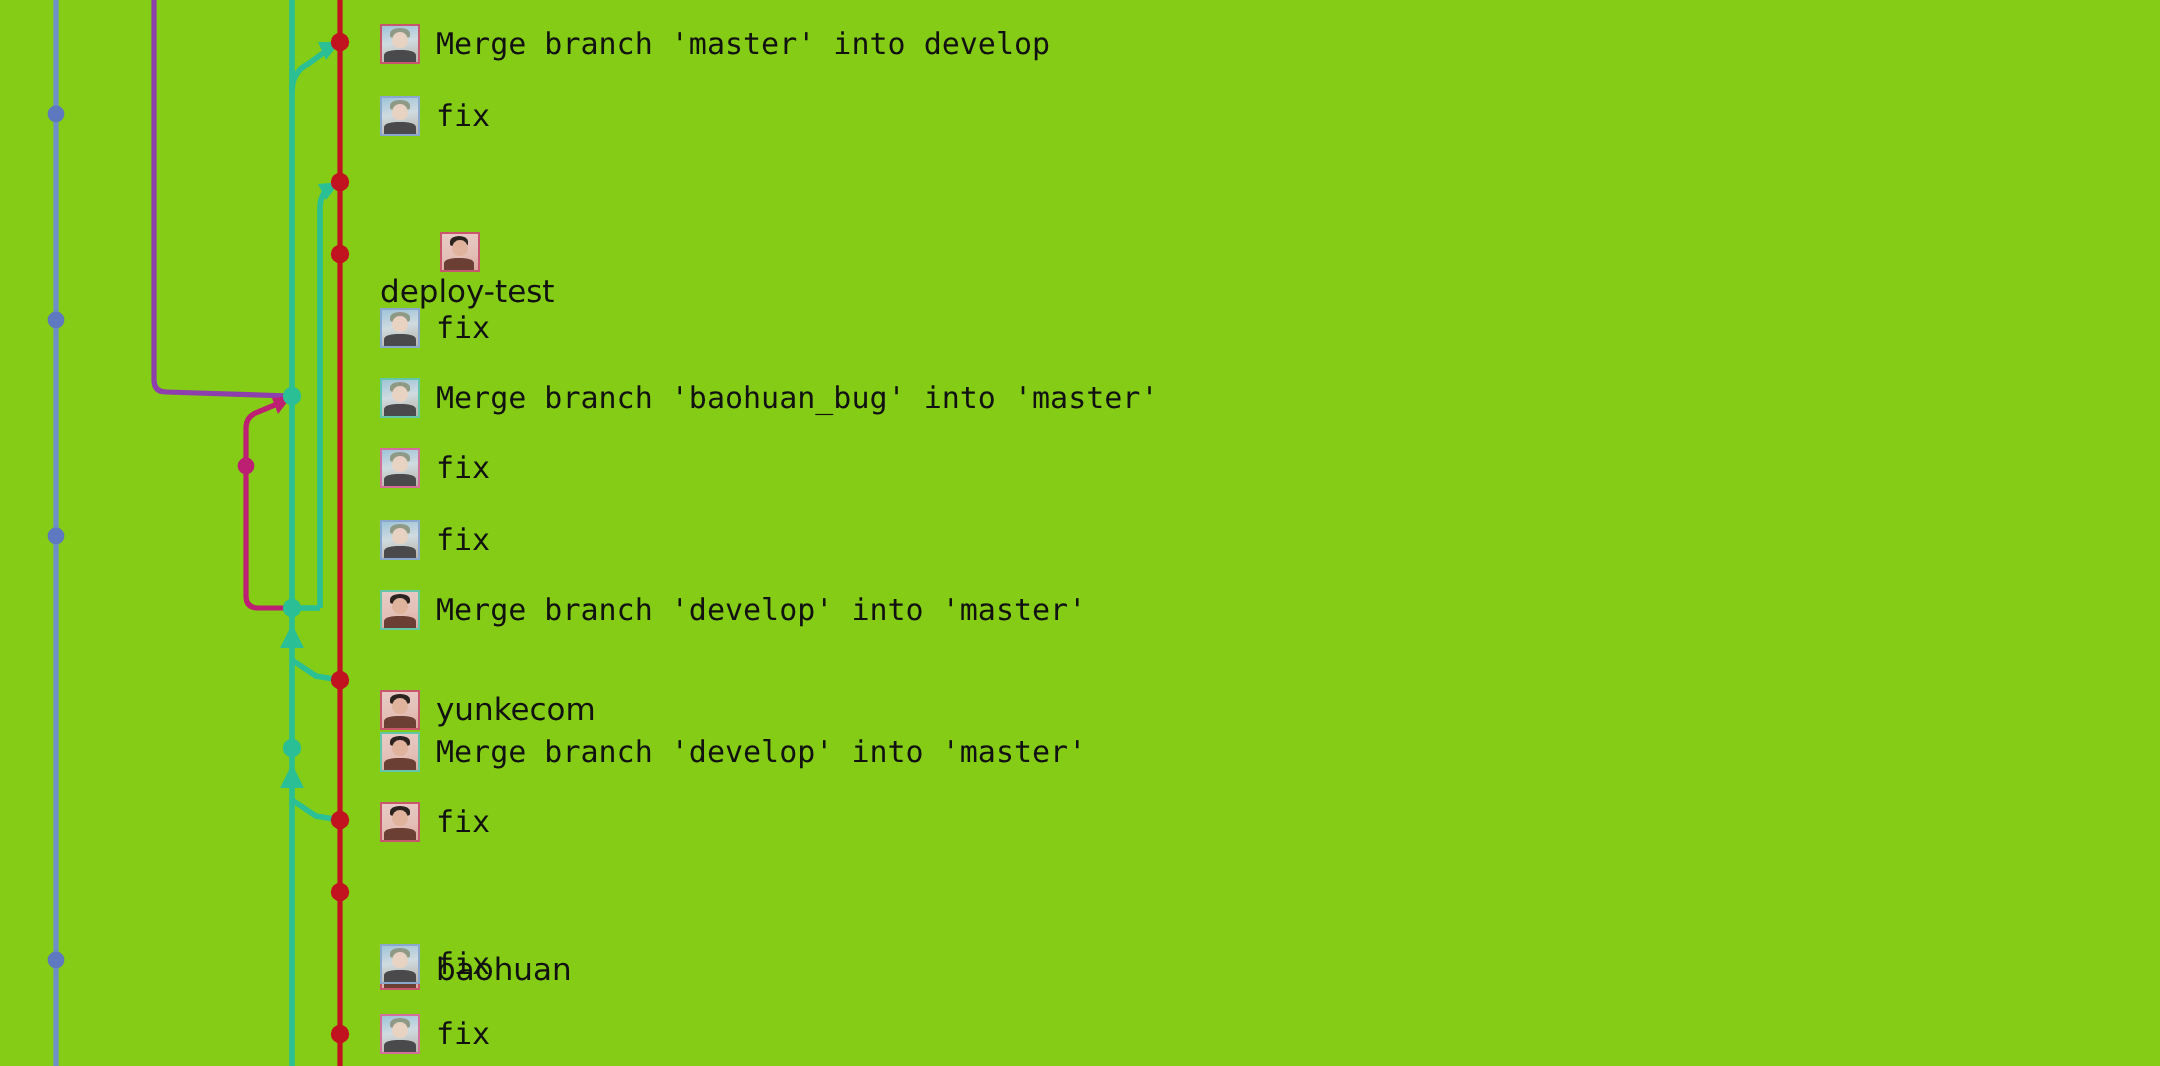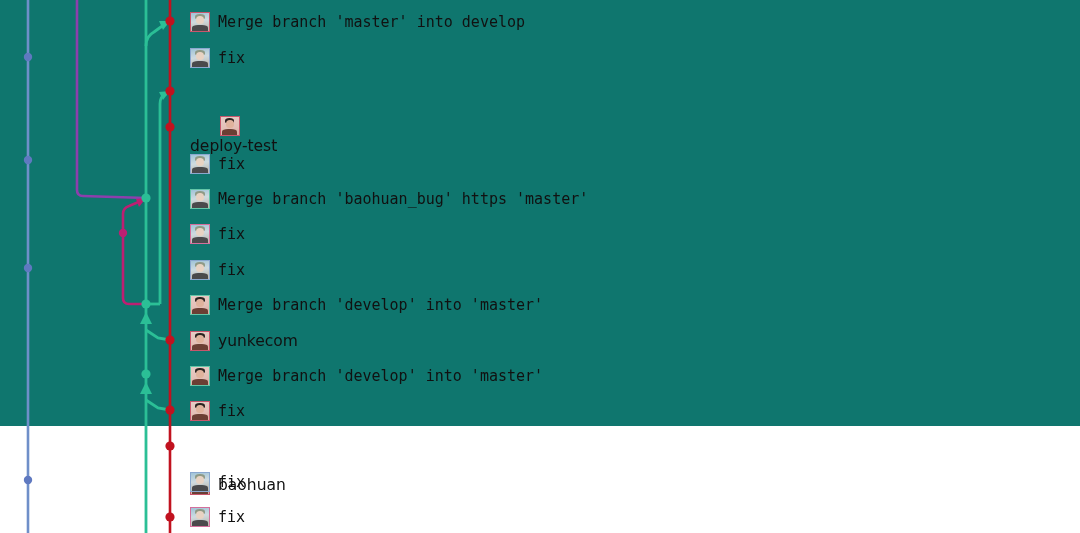--- a/index.html
+++ b/index.html
@@ -11,22 +11,22 @@
   body {
     width: 1080px;
     height: 533px;
     overflow: hidden;
     font-family: "DejaVu Sans Mono", "Liberation Mono", monospace;
   }
 
   #commit-graph-view {
     position: relative;
     width: 1080px;
-    height: 426px;
-    background: #0f766e;
+    height: 533px;
+    background: #84cc16;
   }
 
   
   #graph-lane-layer {
     position: absolute;
     left: 0;
     top: 0;
     width: 190px;
     height: 533px;
   }
@@ -216,21 +216,21 @@
         </div>
         <span class="commit-message">fix</span>
       </div>
       <div class="commit-row" style="top: 187px;">
         <div class="avatar border-teal av-a">
           <span class="ph-bg"></span>
           <span class="ph-hair"></span>
           <span class="ph-head"></span>
           <span class="ph-body"></span>
         </div>
-        <span class="commit-message">Merge branch 'baohuan_bug' https 'master'</span>
+        <span class="commit-message">Merge branch 'baohuan_bug' into 'master'</span>
       </div>
       <div class="commit-row" style="top: 222px;">
         <div class="avatar border-pink av-a">
           <span class="ph-bg"></span>
           <span class="ph-hair"></span>
           <span class="ph-head"></span>
           <span class="ph-body"></span>
         </div>
         <span class="commit-message">fix</span>
       </div>
@@ -245,21 +245,21 @@
       </div>
       <div class="commit-row" style="top: 293px;">
         <div class="avatar border-teal av-b">
           <span class="ph-bg"></span>
           <span class="ph-hair"></span>
           <span class="ph-head"></span>
           <span class="ph-body"></span>
         </div>
         <span class="commit-message">Merge branch 'develop' into 'master'</span>
       </div>
-      <div class="commit-row" style="top: 329px;">
+      <div class="commit-row" style="top: 343px;">
         <div class="avatar border-red av-b">
           <span class="ph-bg"></span>
           <span class="ph-hair"></span>
           <span class="ph-head"></span>
           <span class="ph-body"></span>
         </div>
         <span class="commit-message sans">yunkecom</span>
       </div>
       <div class="commit-row" style="top: 364px;">
         <div class="avatar border-teal av-b">

